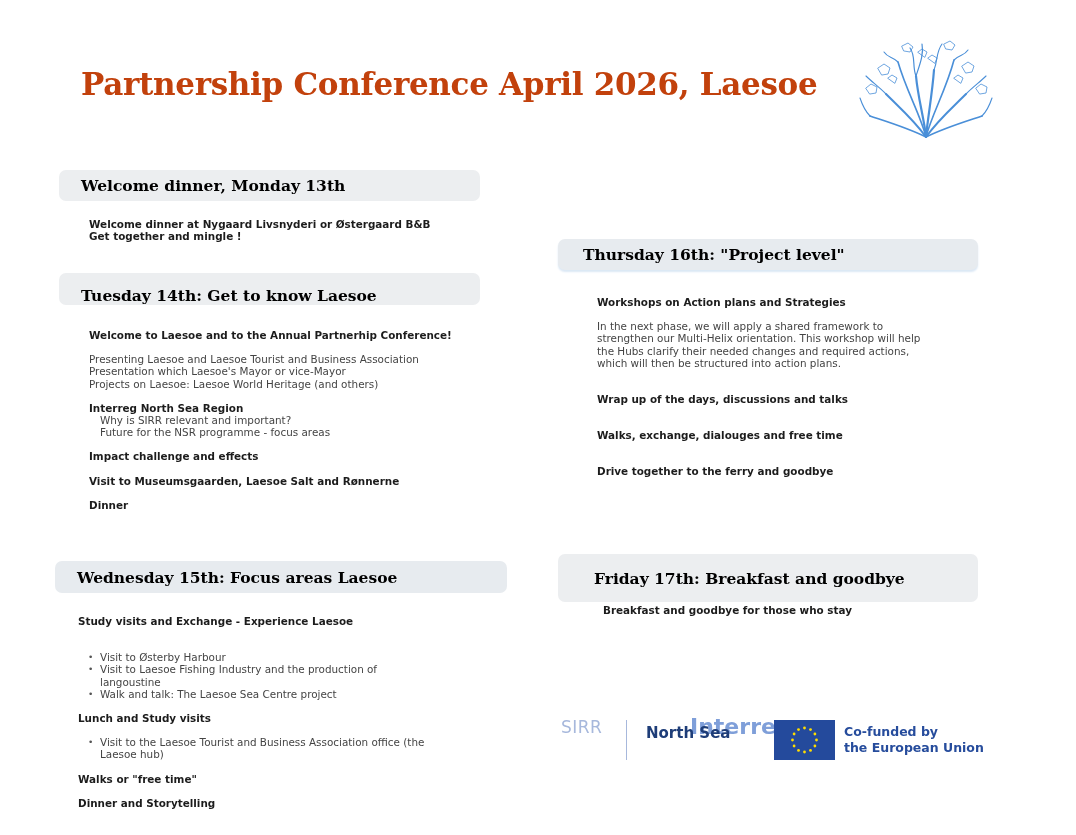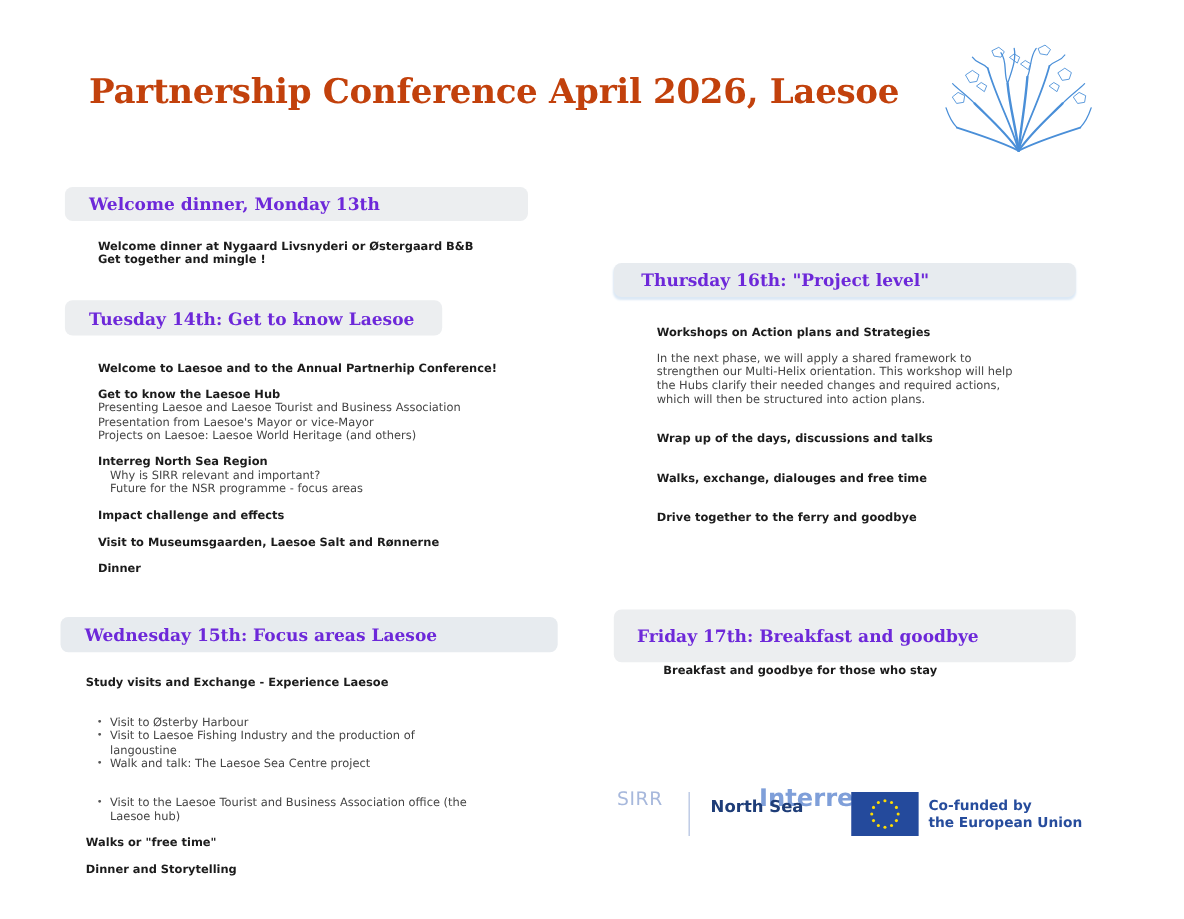--- a/index.html
+++ b/index.html
@@ -8,21 +8,21 @@
       font-family: "DejaVu Sans", sans-serif; color: #222;
     }
     .title {
       position: absolute; left: 81px; top: 66px; margin: 0;
       font-family: "DejaVu Serif", serif; font-weight: bold; font-size: 31px;
       color: #c2410c; letter-spacing: -0.3px; white-space: nowrap;
     }
     .logo-coral { position: absolute; left: 858px; top: 38px; width: 136px; height: 102px; }
     .day-head {
       position: absolute; background: #eceef0; border-radius: 7px;
-      font-family: "DejaVu Serif", serif; font-weight: bold; font-size: 15.5px; color: #6d28d9;
+      font-family: "DejaVu Serif", serif; font-weight: bold; font-size: 15.5px; color: #000000;
       box-sizing: border-box; padding-left: 22px; display: flex; align-items: center; white-space: nowrap;
     }
     .day-head.blue { background: #e7ebef; box-shadow: 0 2px 2px #dbe8f5; }
     .block { position: absolute; font-size: 10.4px; line-height: 12.2px; color: #333; }
     .block .b { font-weight: bold; color: #1c1c1c; }
     .block .n { font-weight: normal; color: #444; }
     .gap { height: 12px; }
     .gap2 { height: 24px; }
     .indent { padding-left: 11px; }
     ul.bul { margin: 4px 0 0 0; padding-left: 22px; list-style: none; }
@@ -58,29 +58,28 @@
 </svg>
 
 <div class="day-head" style="left:59px; top:170px; width:421px; height:31px;">
   <span>Welcome dinner, Monday 13th</span>
 </div>
 <div class="block" style="left:89px; top:218px;">
   <div class="b">Welcome dinner at Nygaard Livsnyderi or Østergaard B&amp;B</div>
   <div class="b">Get together and mingle !</div>
 </div>
 
-<div class="day-head" style="left:59px; top:273px; width:343px; height:32px;">
+<div class="day-head" style="left:59px; top:273px; width:421px; height:32px;align-items:flex-end;">
   <span>Tuesday 14th: Get to know Laesoe</span>
 </div>
 <div class="block" style="left:89px; top:329px;">
   <div class="b">Welcome to Laesoe and to the Annual Partnerhip Conference!</div>
   <div class="gap"></div>
-  <div class="b">Get to know the Laesoe Hub</div>
   <div class="n">Presenting Laesoe and Laesoe Tourist and Business Association</div>
-  <div class="n">Presentation from Laesoe's Mayor or vice-Mayor</div>
+  <div class="n">Presentation which Laesoe's Mayor or vice-Mayor</div>
   <div class="n">Projects on Laesoe:  Laesoe World Heritage (and others)</div>
   <div class="gap"></div>
   <div class="b">Interreg North Sea Region</div>
   <div class="n indent">Why is SIRR relevant and important?</div>
   <div class="n indent">Future for the NSR programme - focus areas</div>
   <div class="gap"></div>
   <div class="b">Impact challenge and effects</div>
   <div class="gap"></div>
   <div class="b">Visit to Museumsgaarden, Laesoe Salt and Rønnerne</div>
   <div class="gap"></div>
@@ -91,20 +90,21 @@
   <span>Wednesday 15th: Focus areas Laesoe</span>
 </div>
 <div class="block" style="left:78px; top:615px; width:370px;">
   <div class="b">Study visits and Exchange - Experience Laesoe</div>
   <ul class="bul" style="margin-top:24px;">
     <li>Visit to Østerby Harbour</li>
     <li style="width:300px;">Visit to Laesoe Fishing Industry and the production of langoustine</li>
     <li>Walk and talk: The Laesoe Sea Centre project</li>
   </ul>
   <div class="gap"></div>
+  <div class="b">Lunch and Study visits</div>
   <ul class="bul" style="margin-top:12px;">
     <li style="width:345px;">Visit to the Laesoe Tourist and Business Association office (the Laesoe hub)</li>
   </ul>
   <div class="gap"></div>
   <div class="b">Walks or "free time"</div>
   <div class="gap"></div>
   <div class="b">Dinner and Storytelling</div>
 </div>
 
 <div class="day-head blue" style="left:558px; top:239px; width:420px; height:31px; padding-left:25px;">
@@ -115,21 +115,21 @@
   <div class="gap"></div>
   <div class="n">In the next phase, we will apply a shared framework to strengthen our Multi-Helix orientation. This workshop will help the Hubs clarify their needed changes and required actions, which will then be structured into action plans.</div>
   <div class="gap2"></div>
   <div class="b">Wrap up of the days, discussions and talks</div>
   <div class="gap2"></div>
   <div class="b">Walks, exchange, dialouges and free time</div>
   <div class="gap2"></div>
   <div class="b">Drive together to the ferry and goodbye</div>
 </div>
 
-<div class="day-head" style="left:558px; top:554px; width:420px; height:48px; padding-left:21px;">
+<div class="day-head" style="left:558px; top:554px; width:420px; height:48px; padding-left:36px;">
   <span>Friday 17th: Breakfast and goodbye</span>
 </div>
 <div class="block" style="left:603px; top:604px;">
   <div class="b">Breakfast and goodbye for those who stay</div>
 </div>
 
 <div class="sirr">SIRR</div>
 <div class="divider"></div>
 <div class="interreg">Interreg</div>
 <div class="northsea">North Sea</div>

